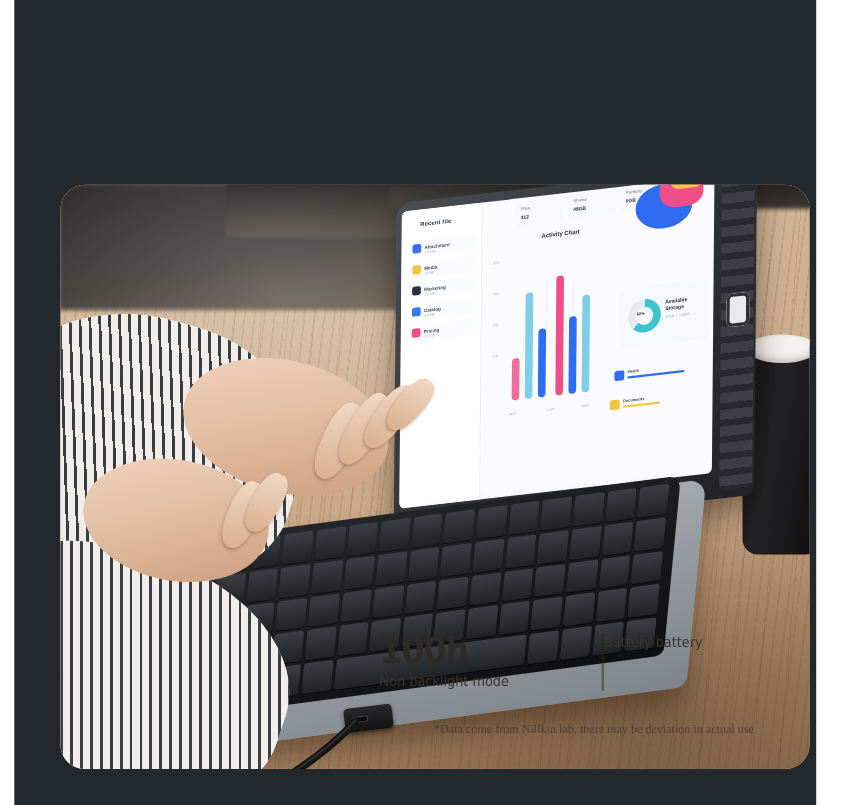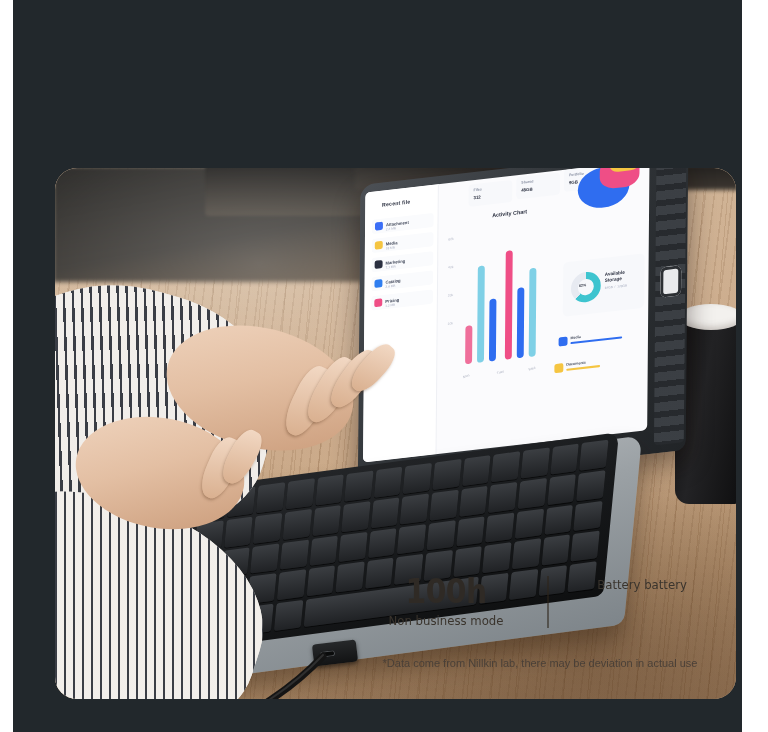--- a/index.html
+++ b/index.html
@@ -345,21 +345,21 @@
     box-shadow: inset 0 -3px 6px rgba(120,110,100,0.35);
   }
   
   .stats {
     position: absolute;
     left: 290px; top: 406px;
     width: 390px; height: 70px;
     display: flex;
     align-items: flex-start;
   }
-  .stat { text-align: center; }
+  .stat { text-align: left; }
   .stat-val {
     display: block;
     font-family: "Liberation Sans Narrow", "DejaVu Sans Condensed", "Liberation Sans", sans-serif;
     font-weight: bold;
     font-size: 33px;
     line-height: 36px;
     color: #2f2a25;
     letter-spacing: -0.5px;
   }
   .stat-lbl {
@@ -375,21 +375,21 @@
     width: 1px;
     height: 52px;
     margin-top: 2px;
     background: rgba(45,36,26,0.55);
   }
   .footnote {
     position: absolute;
     left: 290px; top: 489px;
     width: 390px;
     text-align: center;
-    font-family: Liberation Sans, sans-serif;
+    font-family: Liberation Serif, serif;
     font-size: 11px;
     color: #4a4038;
     white-space: nowrap;
   }
 </style>
 </head>
 <body>
 
 <div id="page">
 
@@ -600,21 +600,21 @@
       <div class="finger" style="left:286px; top:178px; width:26px; height:66px; transform:rotate(36deg);"></div>
       <div class="finger" style="left:306px; top:172px; width:24px; height:56px; transform:rotate(41deg);"></div>
 
       <div class="skin" style="left:20px; top:250px; width:170px; height:110px; transform:rotate(10deg);"></div>
       <div class="finger" style="left:152px; top:268px; width:28px; height:64px; transform:rotate(24deg);"></div>
       <div class="finger" style="left:174px; top:260px; width:26px; height:58px; transform:rotate(29deg);"></div>
 
       <div class="stats">
         <div class="stat" style="flex:1.25">
           <span class="stat-val">100h</span>
-          <span class="stat-lbl">Non business mode</span>
+          <span class="stat-lbl">Non backlight mode</span>
         </div>
         <div class="divider"></div>
         <div class="divider"></div>
         <div class="stat" style="flex:1.15">
           <span class="stat-lbl">Battery battery</span>
         </div>
       </div>
 
       <div class="footnote">*Data come from Nillkin lab, there may be deviation in actual use</div>
 

